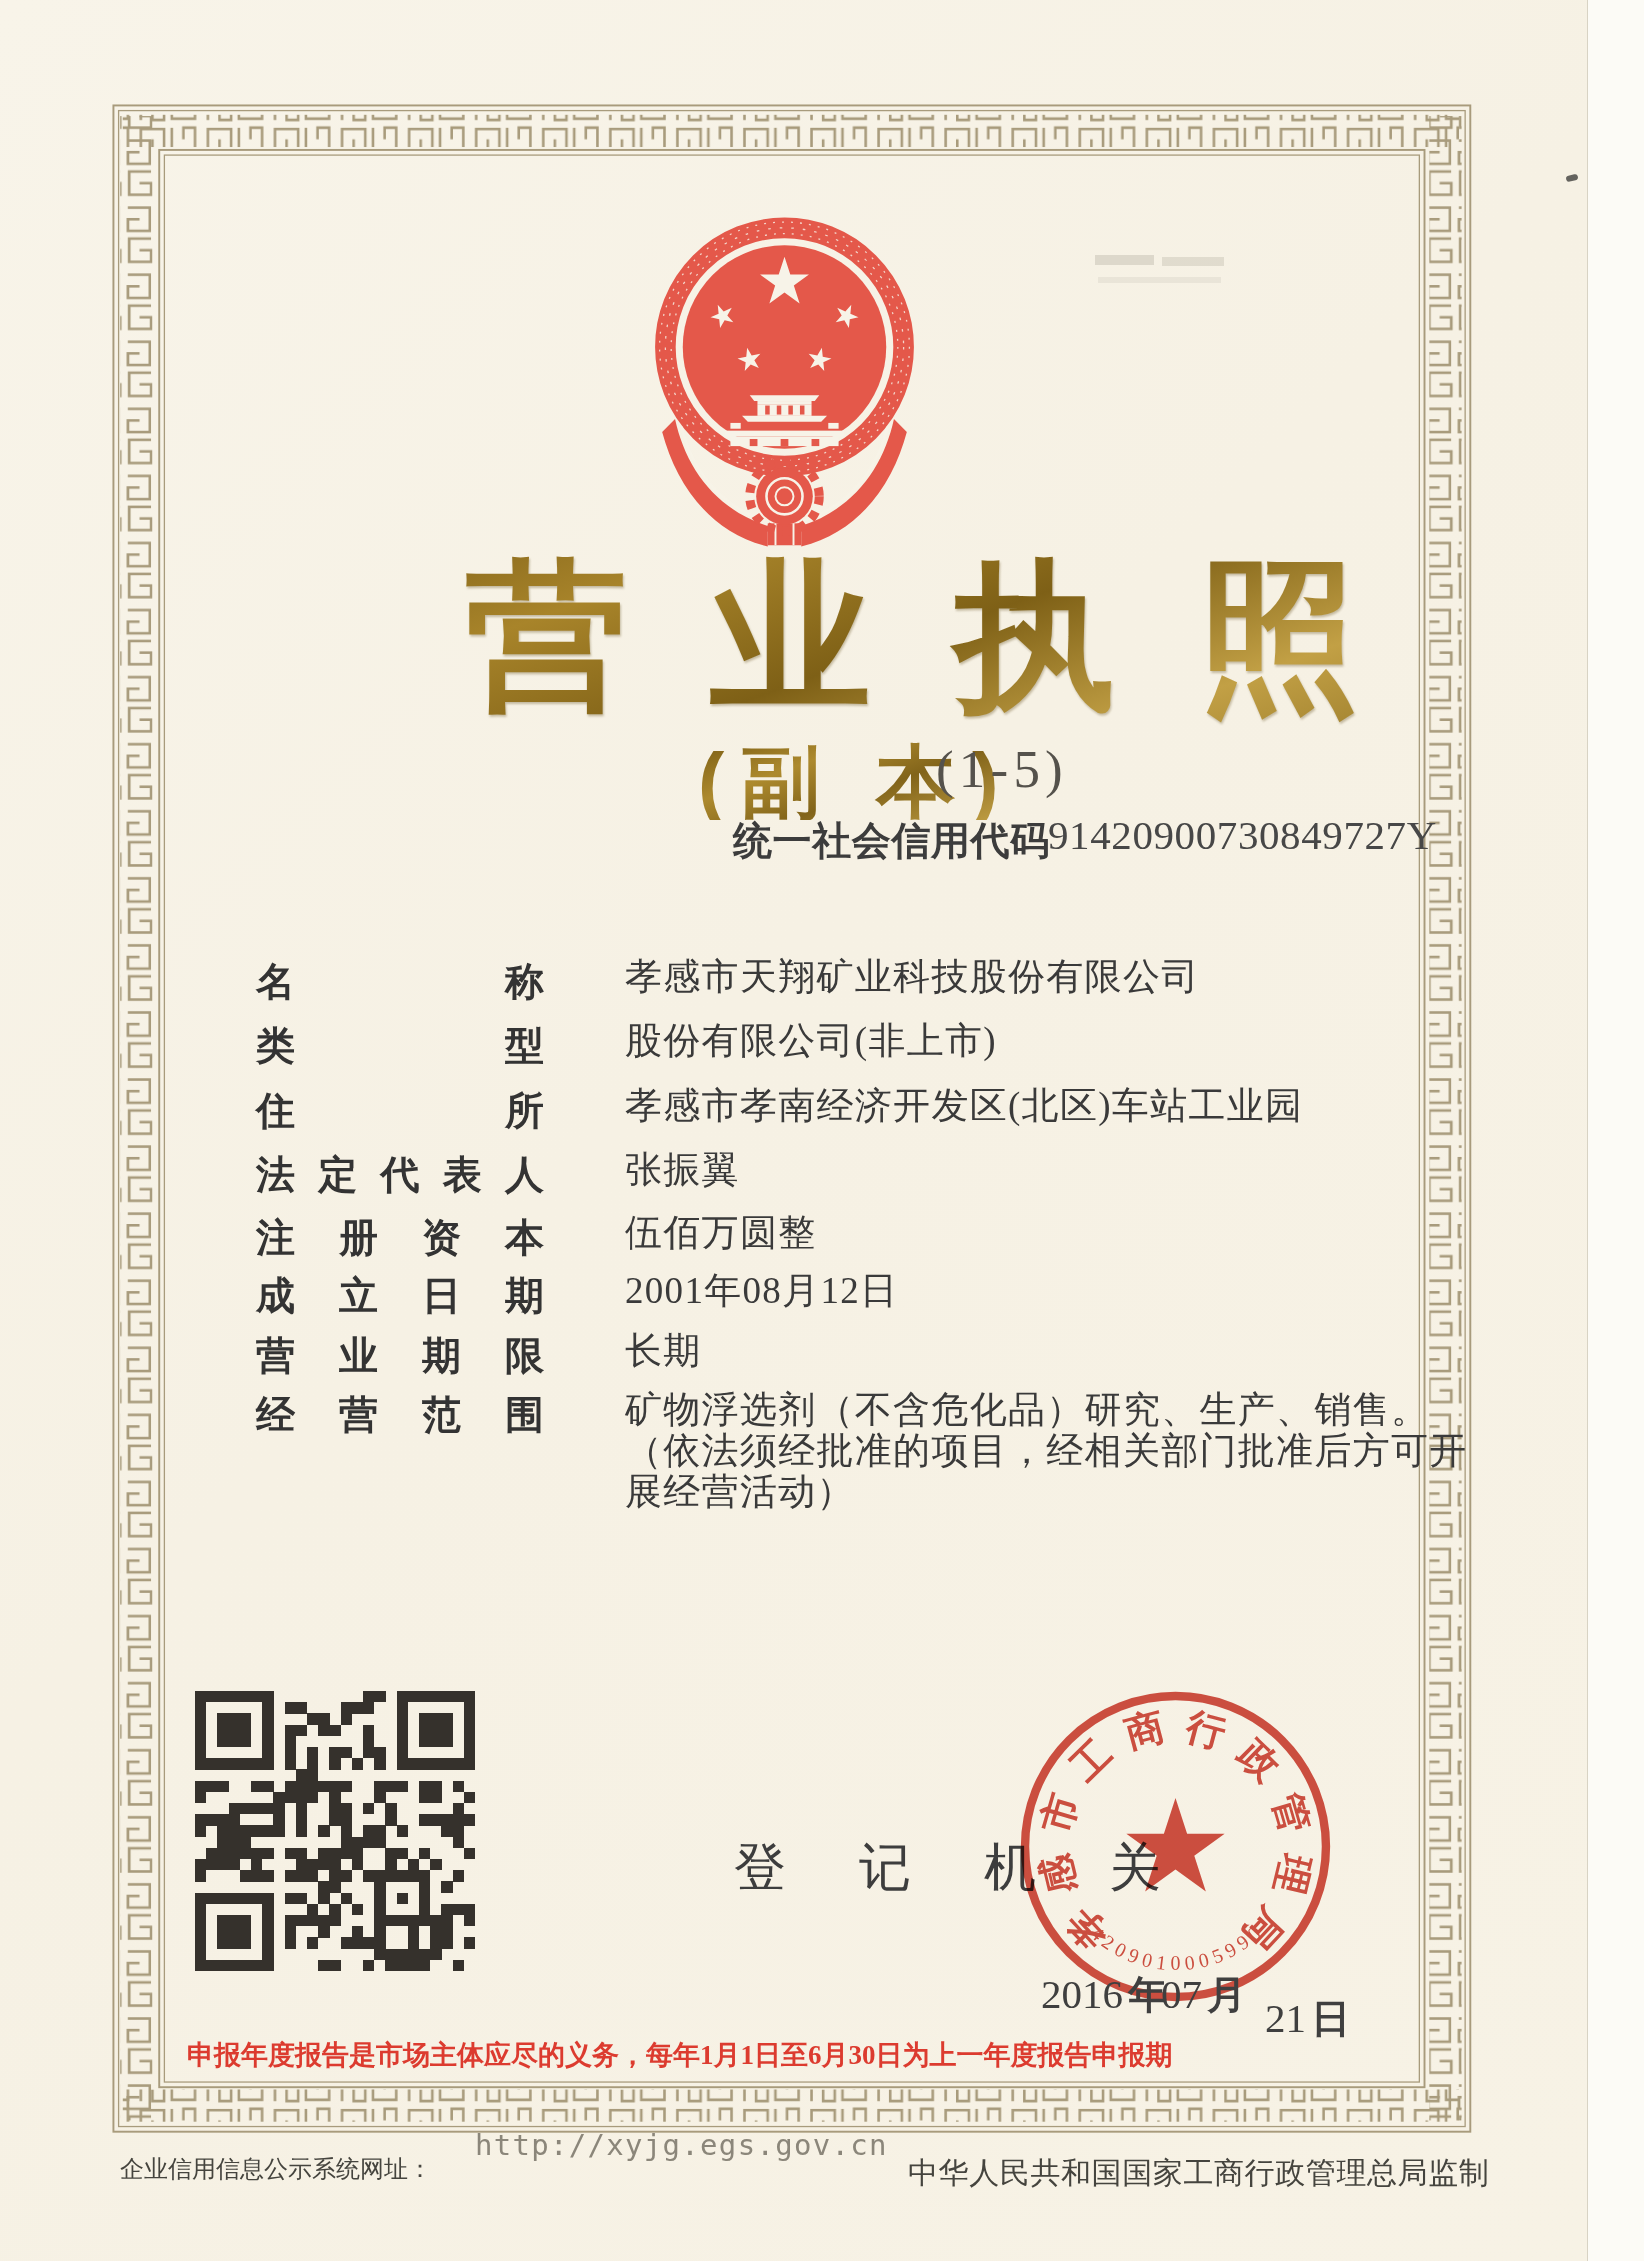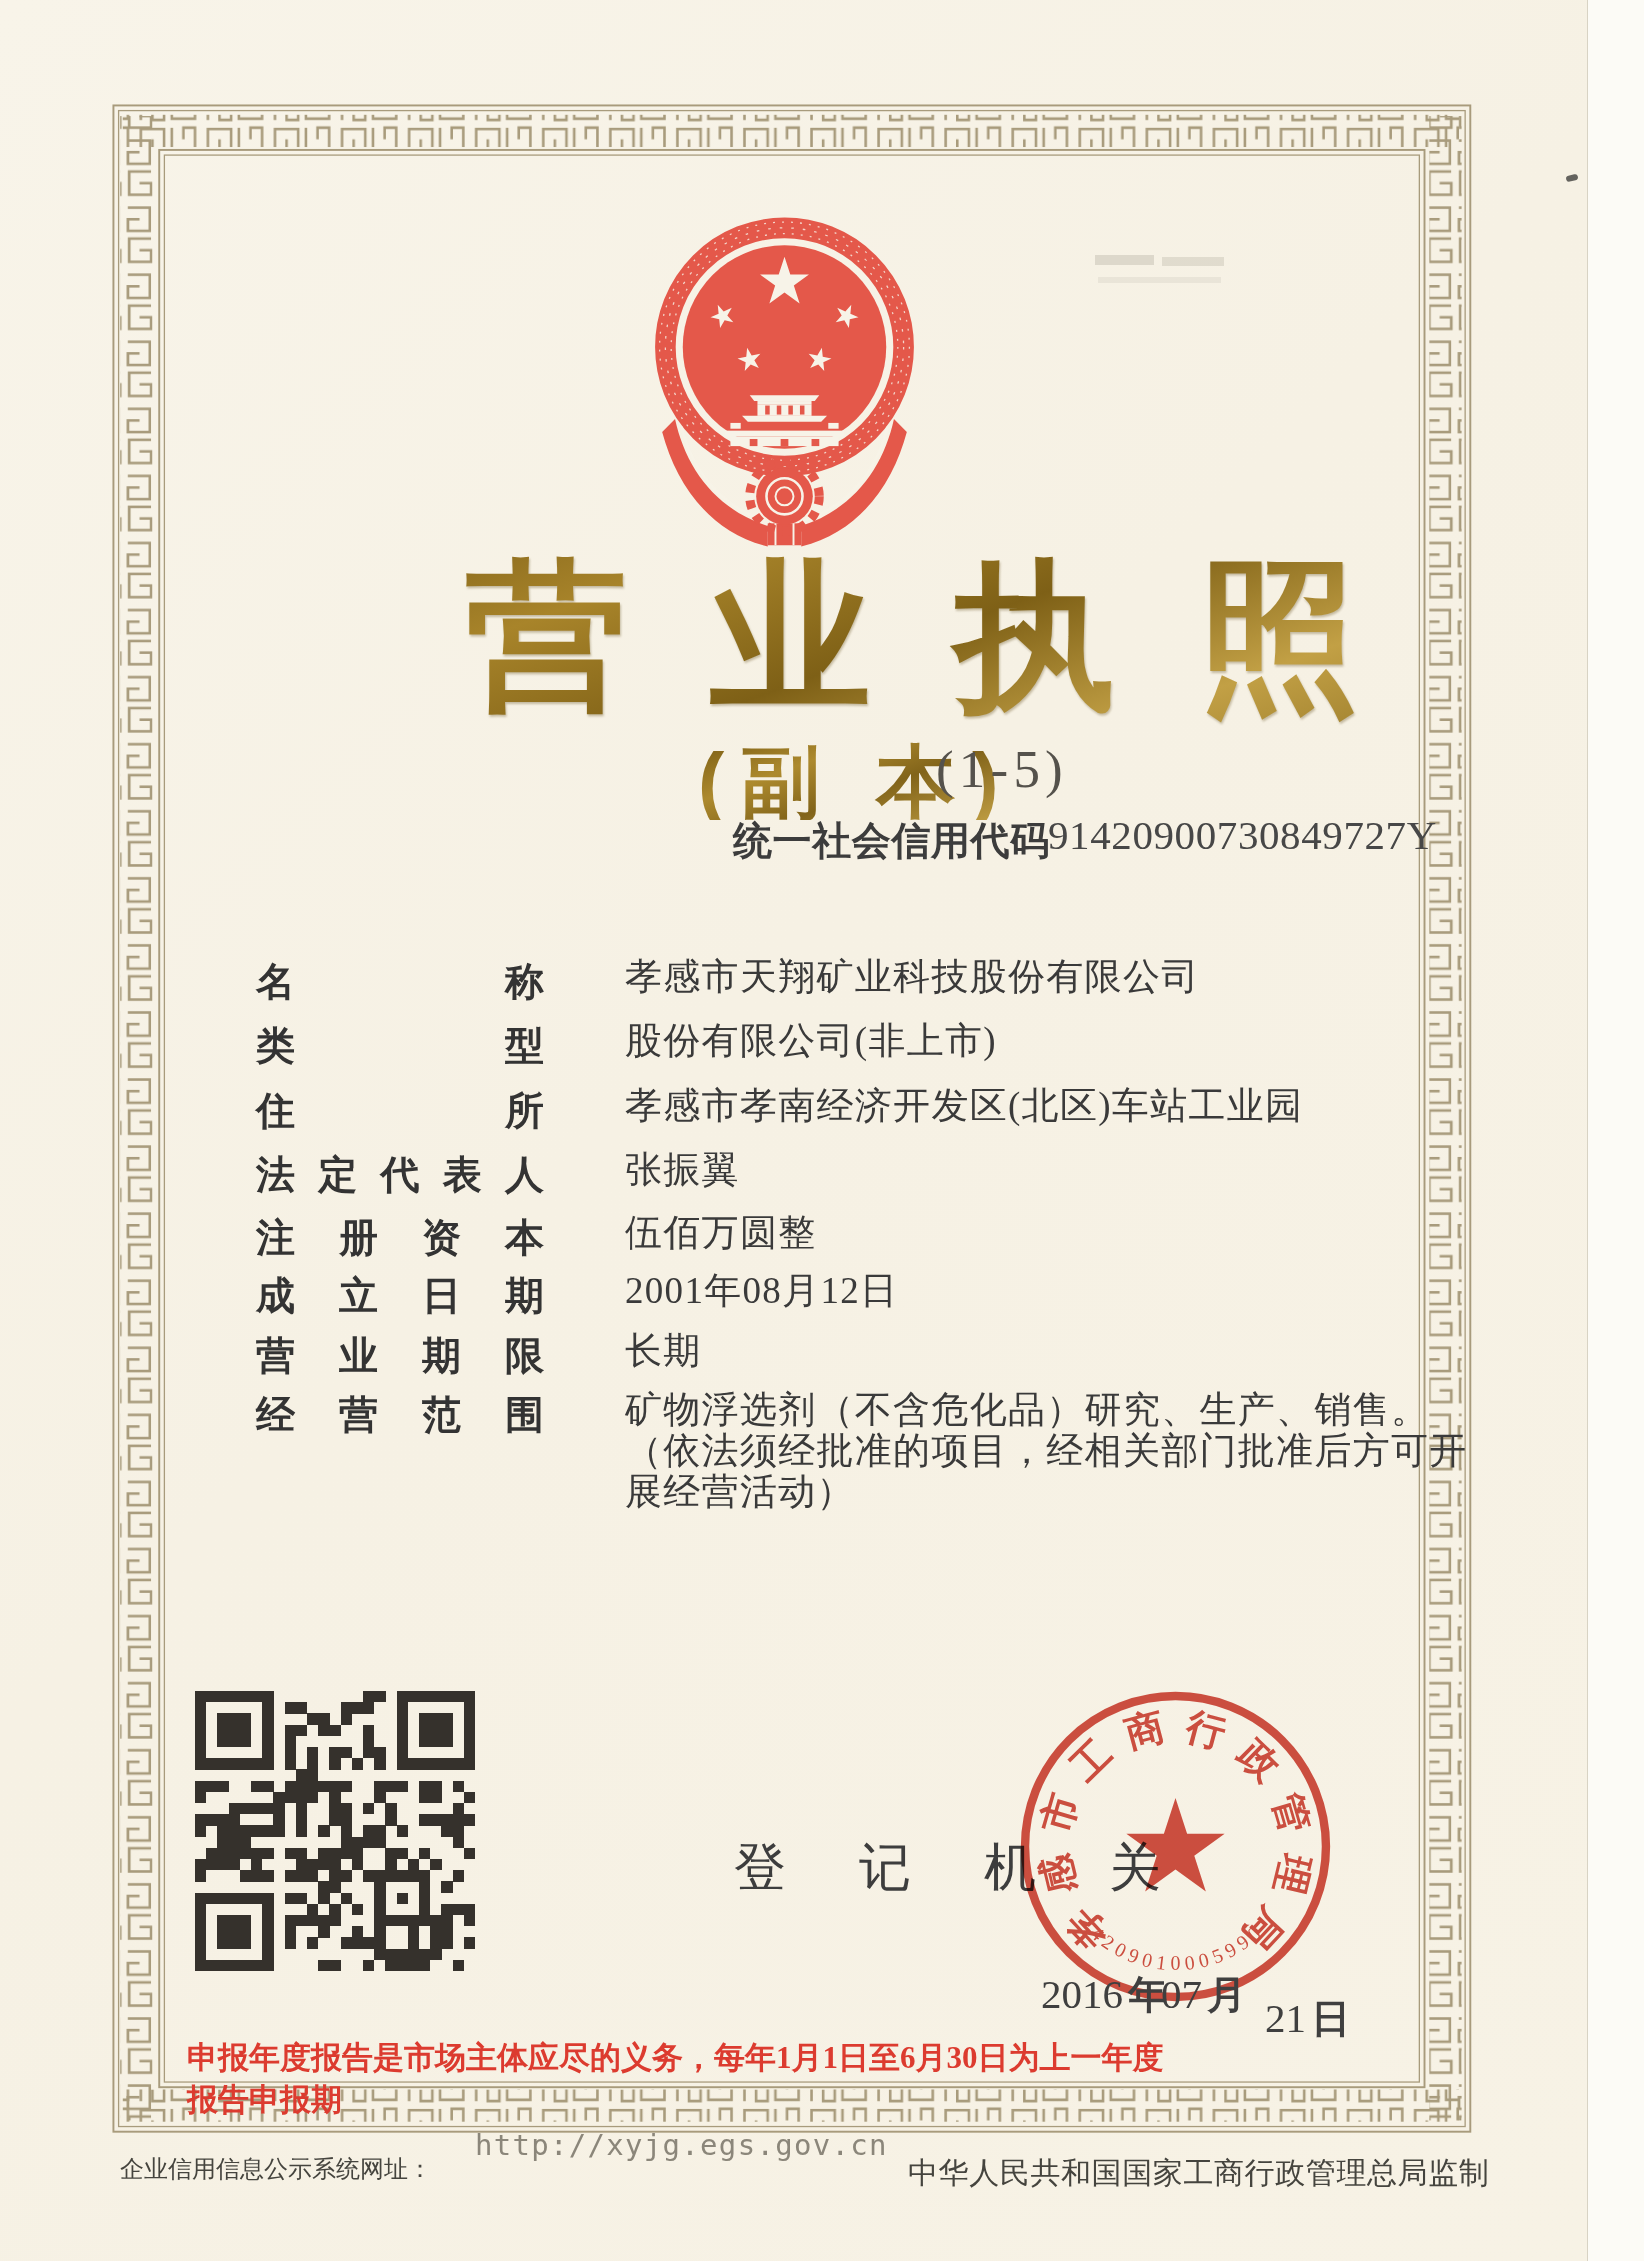--- a/index.html
+++ b/index.html
@@ -76,21 +76,21 @@
 
   .date-part { top:1968px; font-size:41px; color:#3f3f3f; }
   .date-part .unit {
     font-family:"Liberation Sans","DejaVu Sans",sans-serif;
     font-weight:bold; font-size:39px; margin-left:5.2px;
   }
   .d1 { left:1022px;margin-left:19px; } .d2 { left:1161px; } .d3 { left:1265px;margin-top:24px; }
 
   .notice {
     left:187px; top:2037px; width:1006px;
-    font-size:31px; letter-spacing:0px; color:#dc3b2f; font-weight:bold;
+    font-size:27px; letter-spacing:0px; color:#dc3b2f; font-weight:bold;
   }
 
   .footer-left { left:120px; top:2153px; font-size:24px; color:#45443e; }
   .footer-url {
     left:475px; top:2128px; font-family:"DejaVu Sans Mono",monospace;
     font-size:29px; letter-spacing:1.3px; color:#8b867a;
   }
   .footer-right { left:908px; top:2153px; font-size:30px; letter-spacing:0.6px; color:#45443e; }
 
   .speck { left:1566px; top:175px; width:11.6px; height:5.8px; background:#4a4a46;

